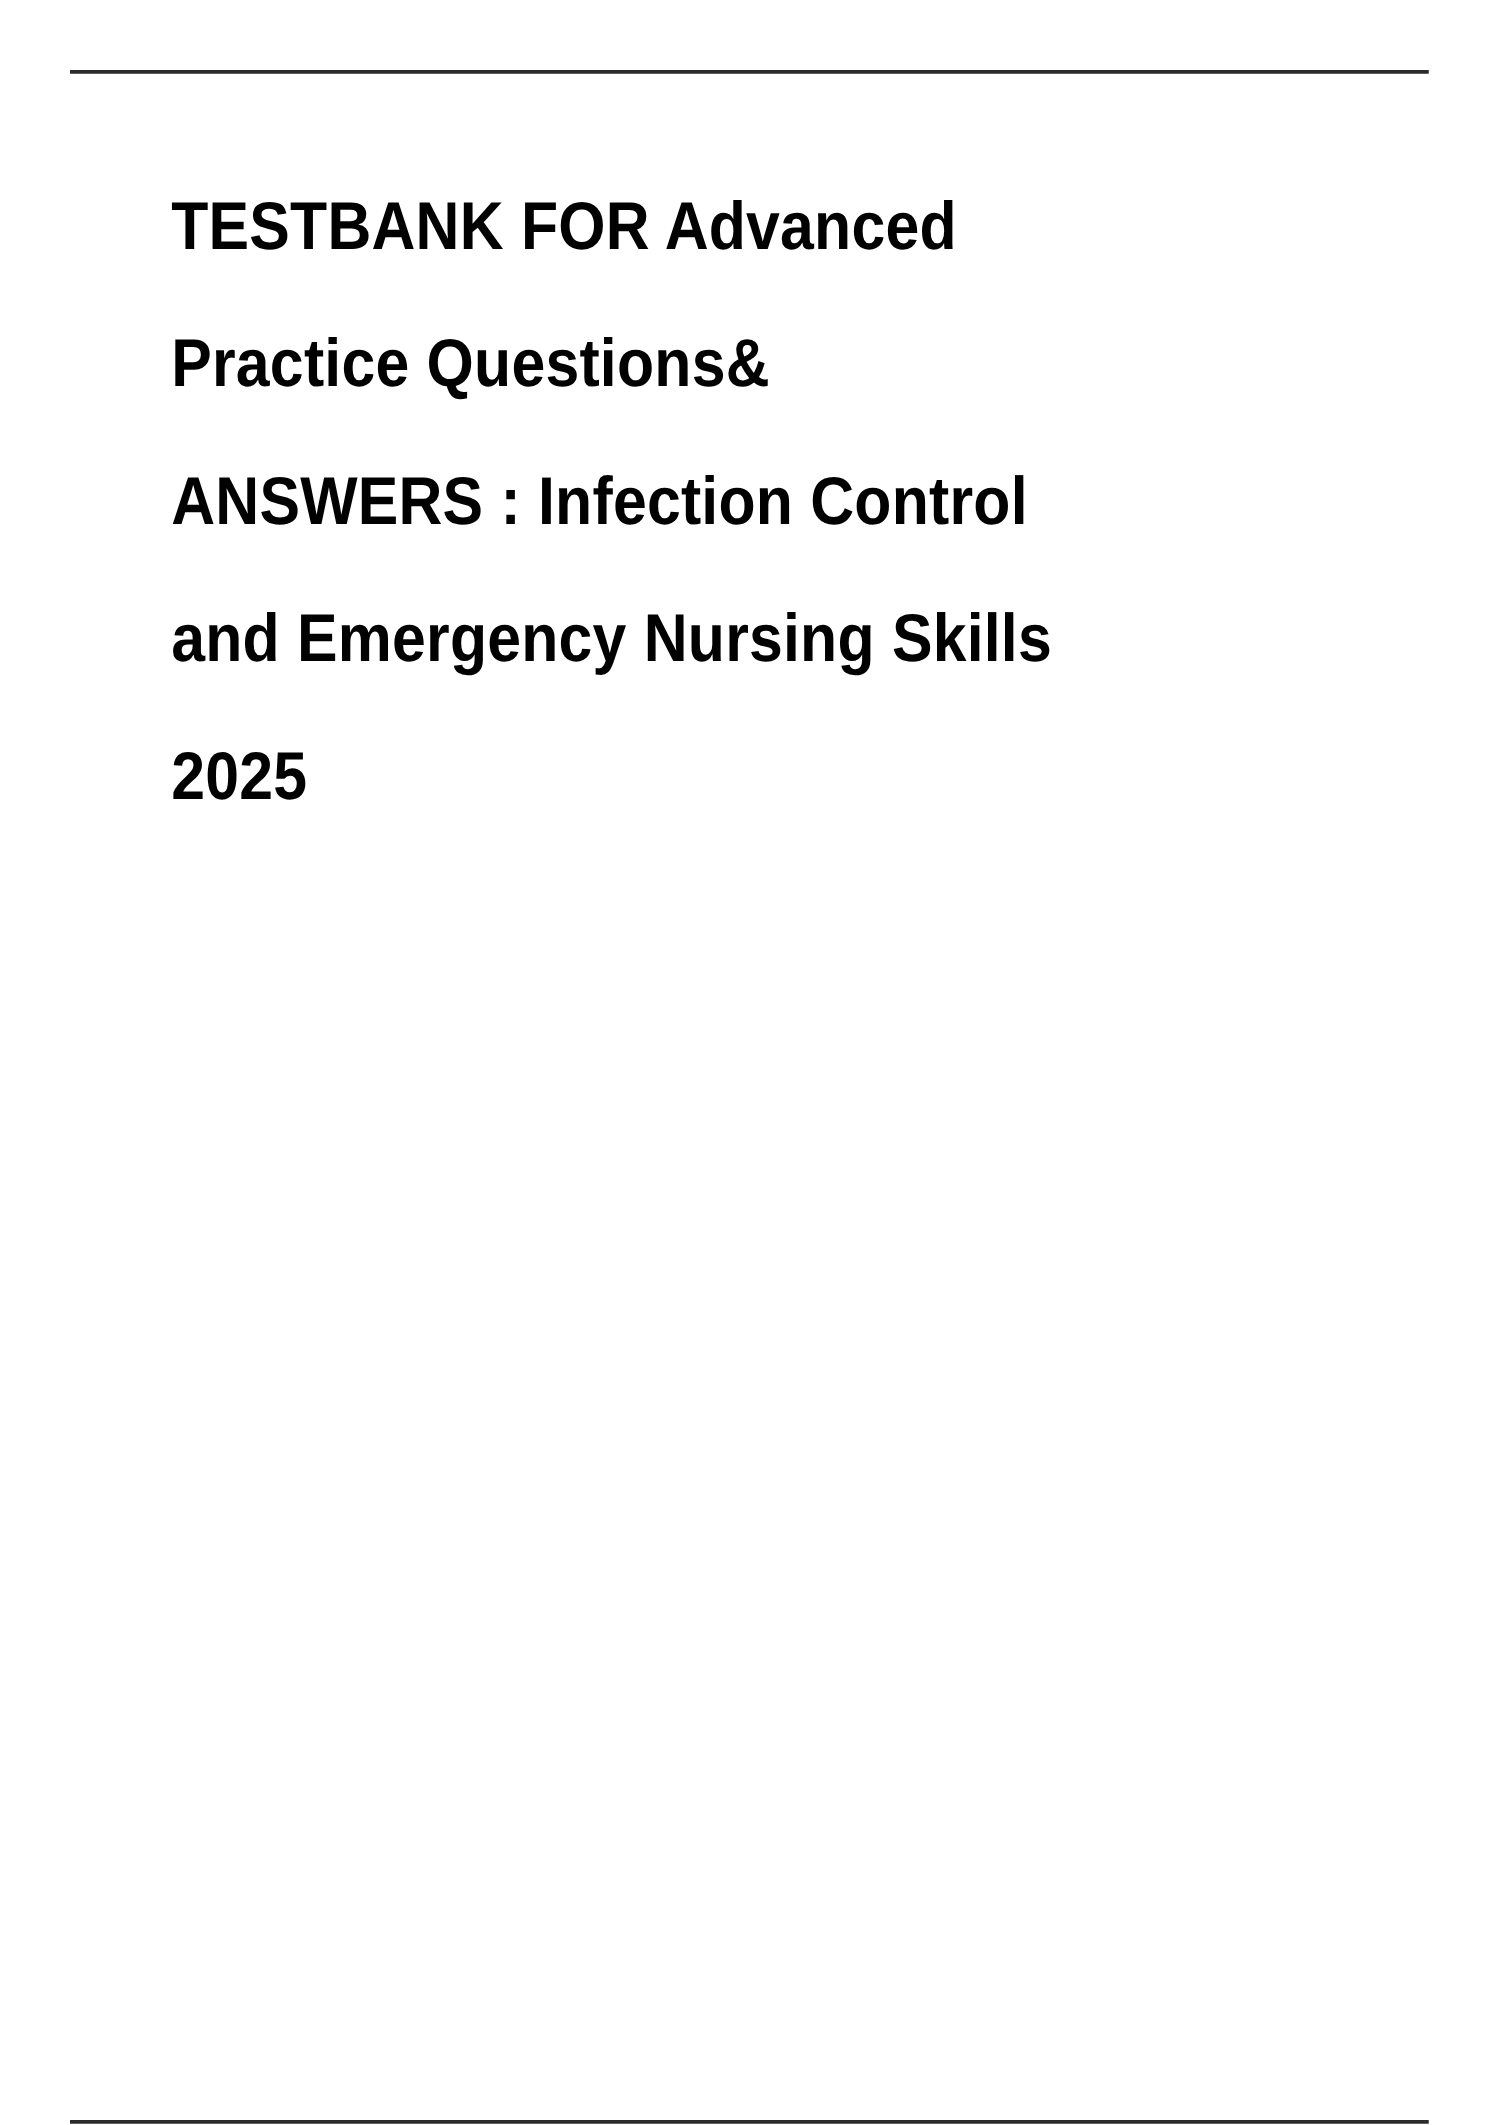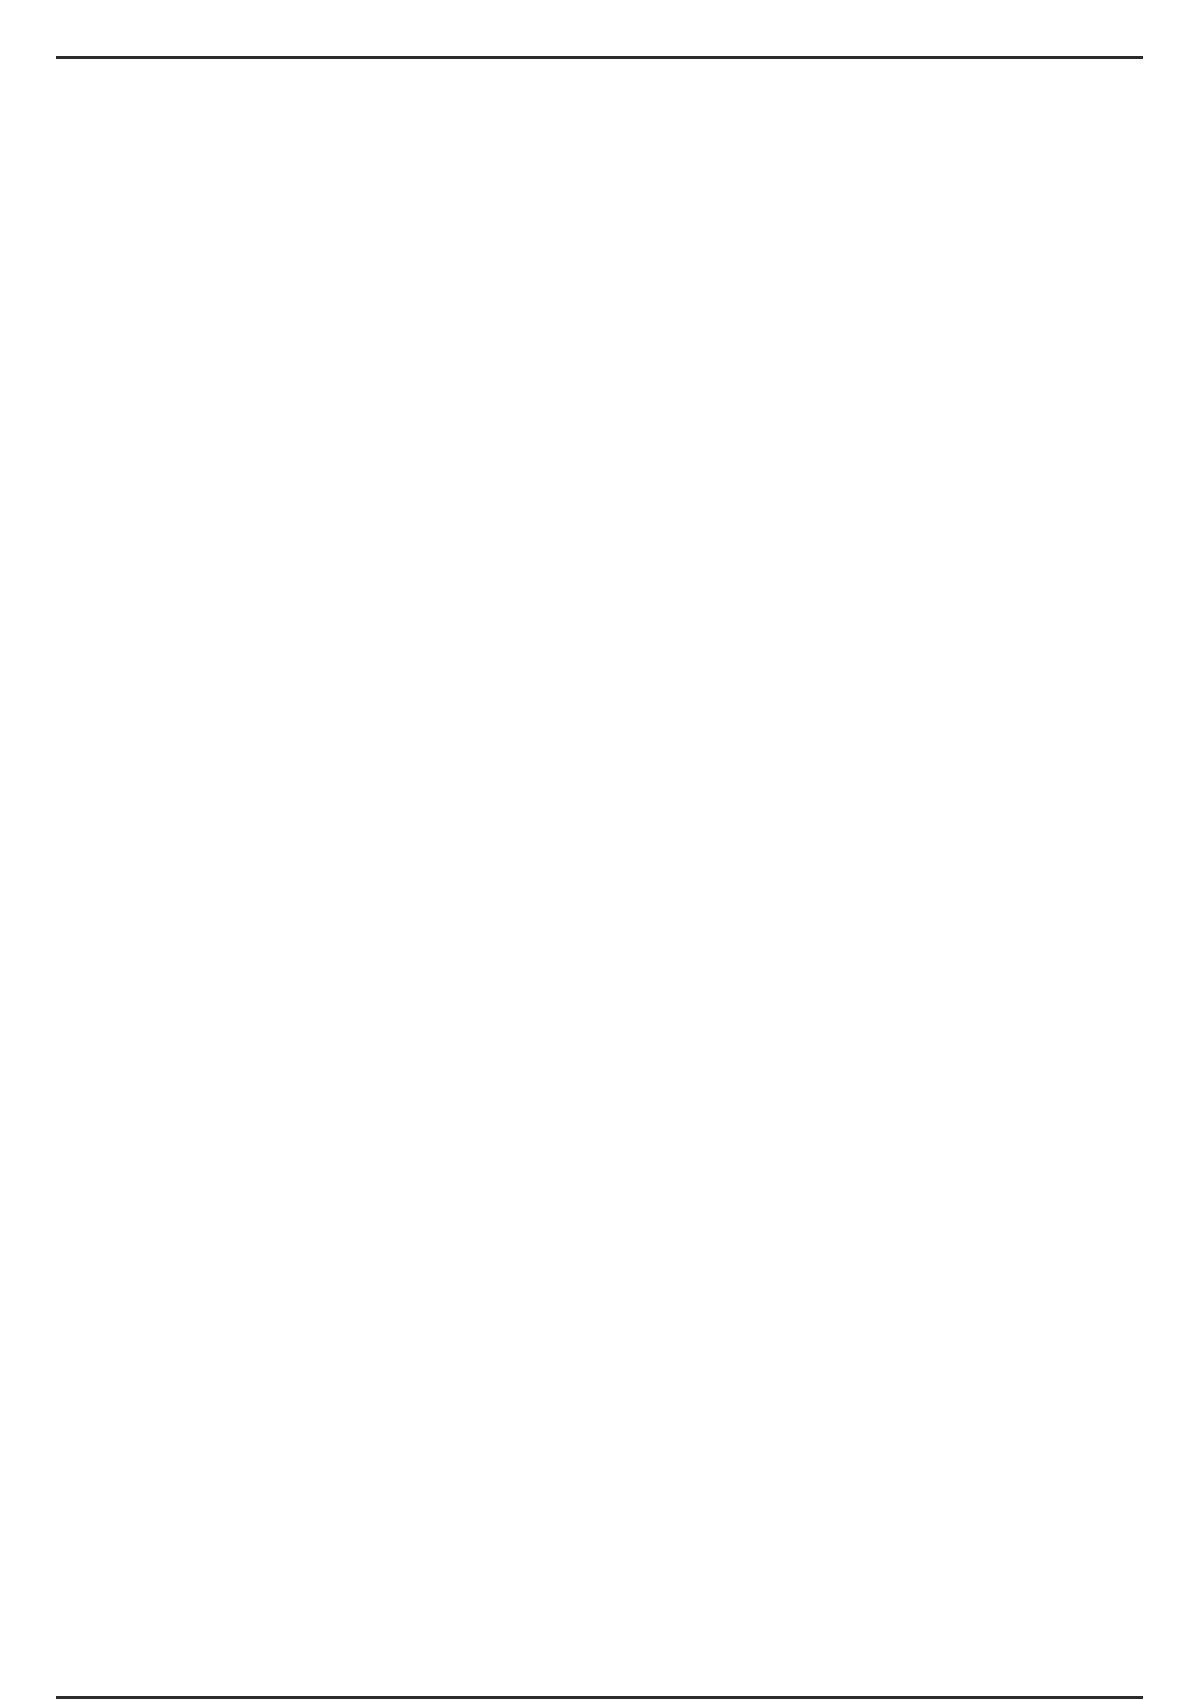--- a/index.html
+++ b/index.html
@@ -53,16 +53,23 @@
     text-rendering: geometricPrecision;
   }
 </style>
 </head>
 <body>
 
 <div class="page">
 
   <div class="rule rule-header"></div>
 
+  <div class="title-block">
+    <span class="title-line">TESTBANK FOR Advanced</span>
+    <span class="title-line">Practice Questions&amp;</span>
+    <span class="title-line">ANSWERS : Infection Control</span>
+    <span class="title-line">and Emergency Nursing Skills</span>
+    <span class="title-line">2025</span>
+  </div>
 
   <div class="rule rule-footer"></div>
 
 </div>
 
 </body></html>

